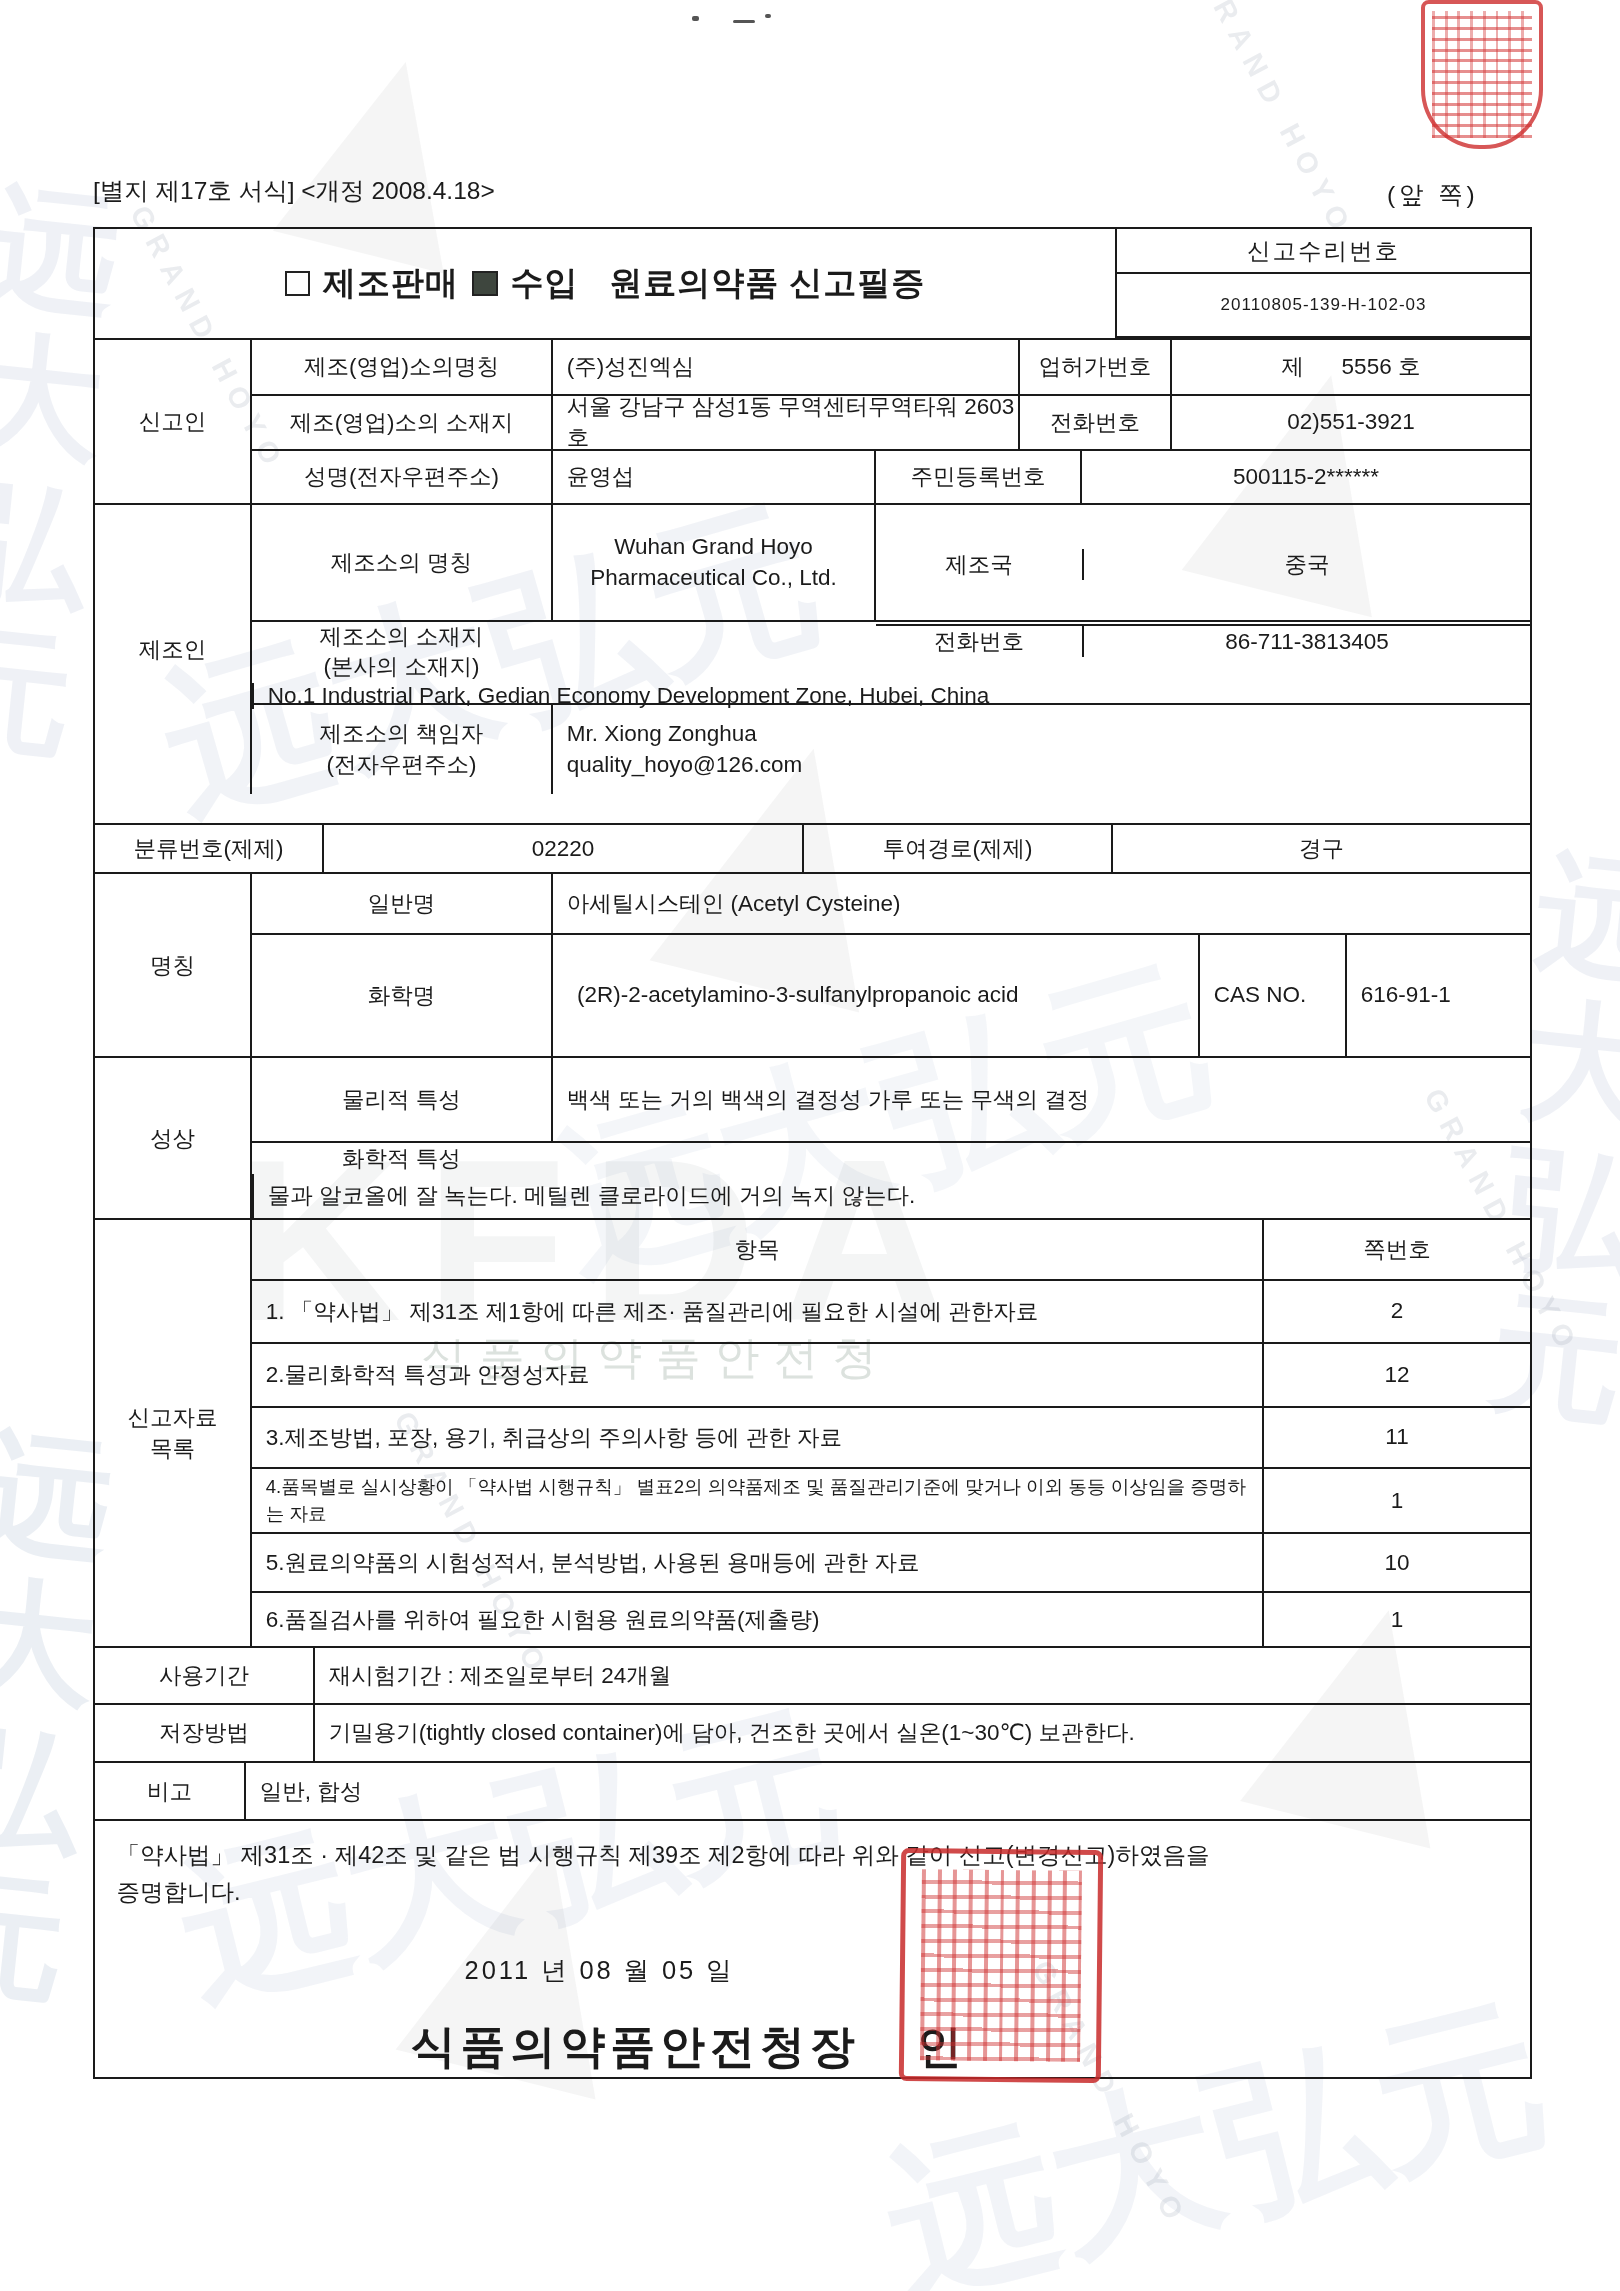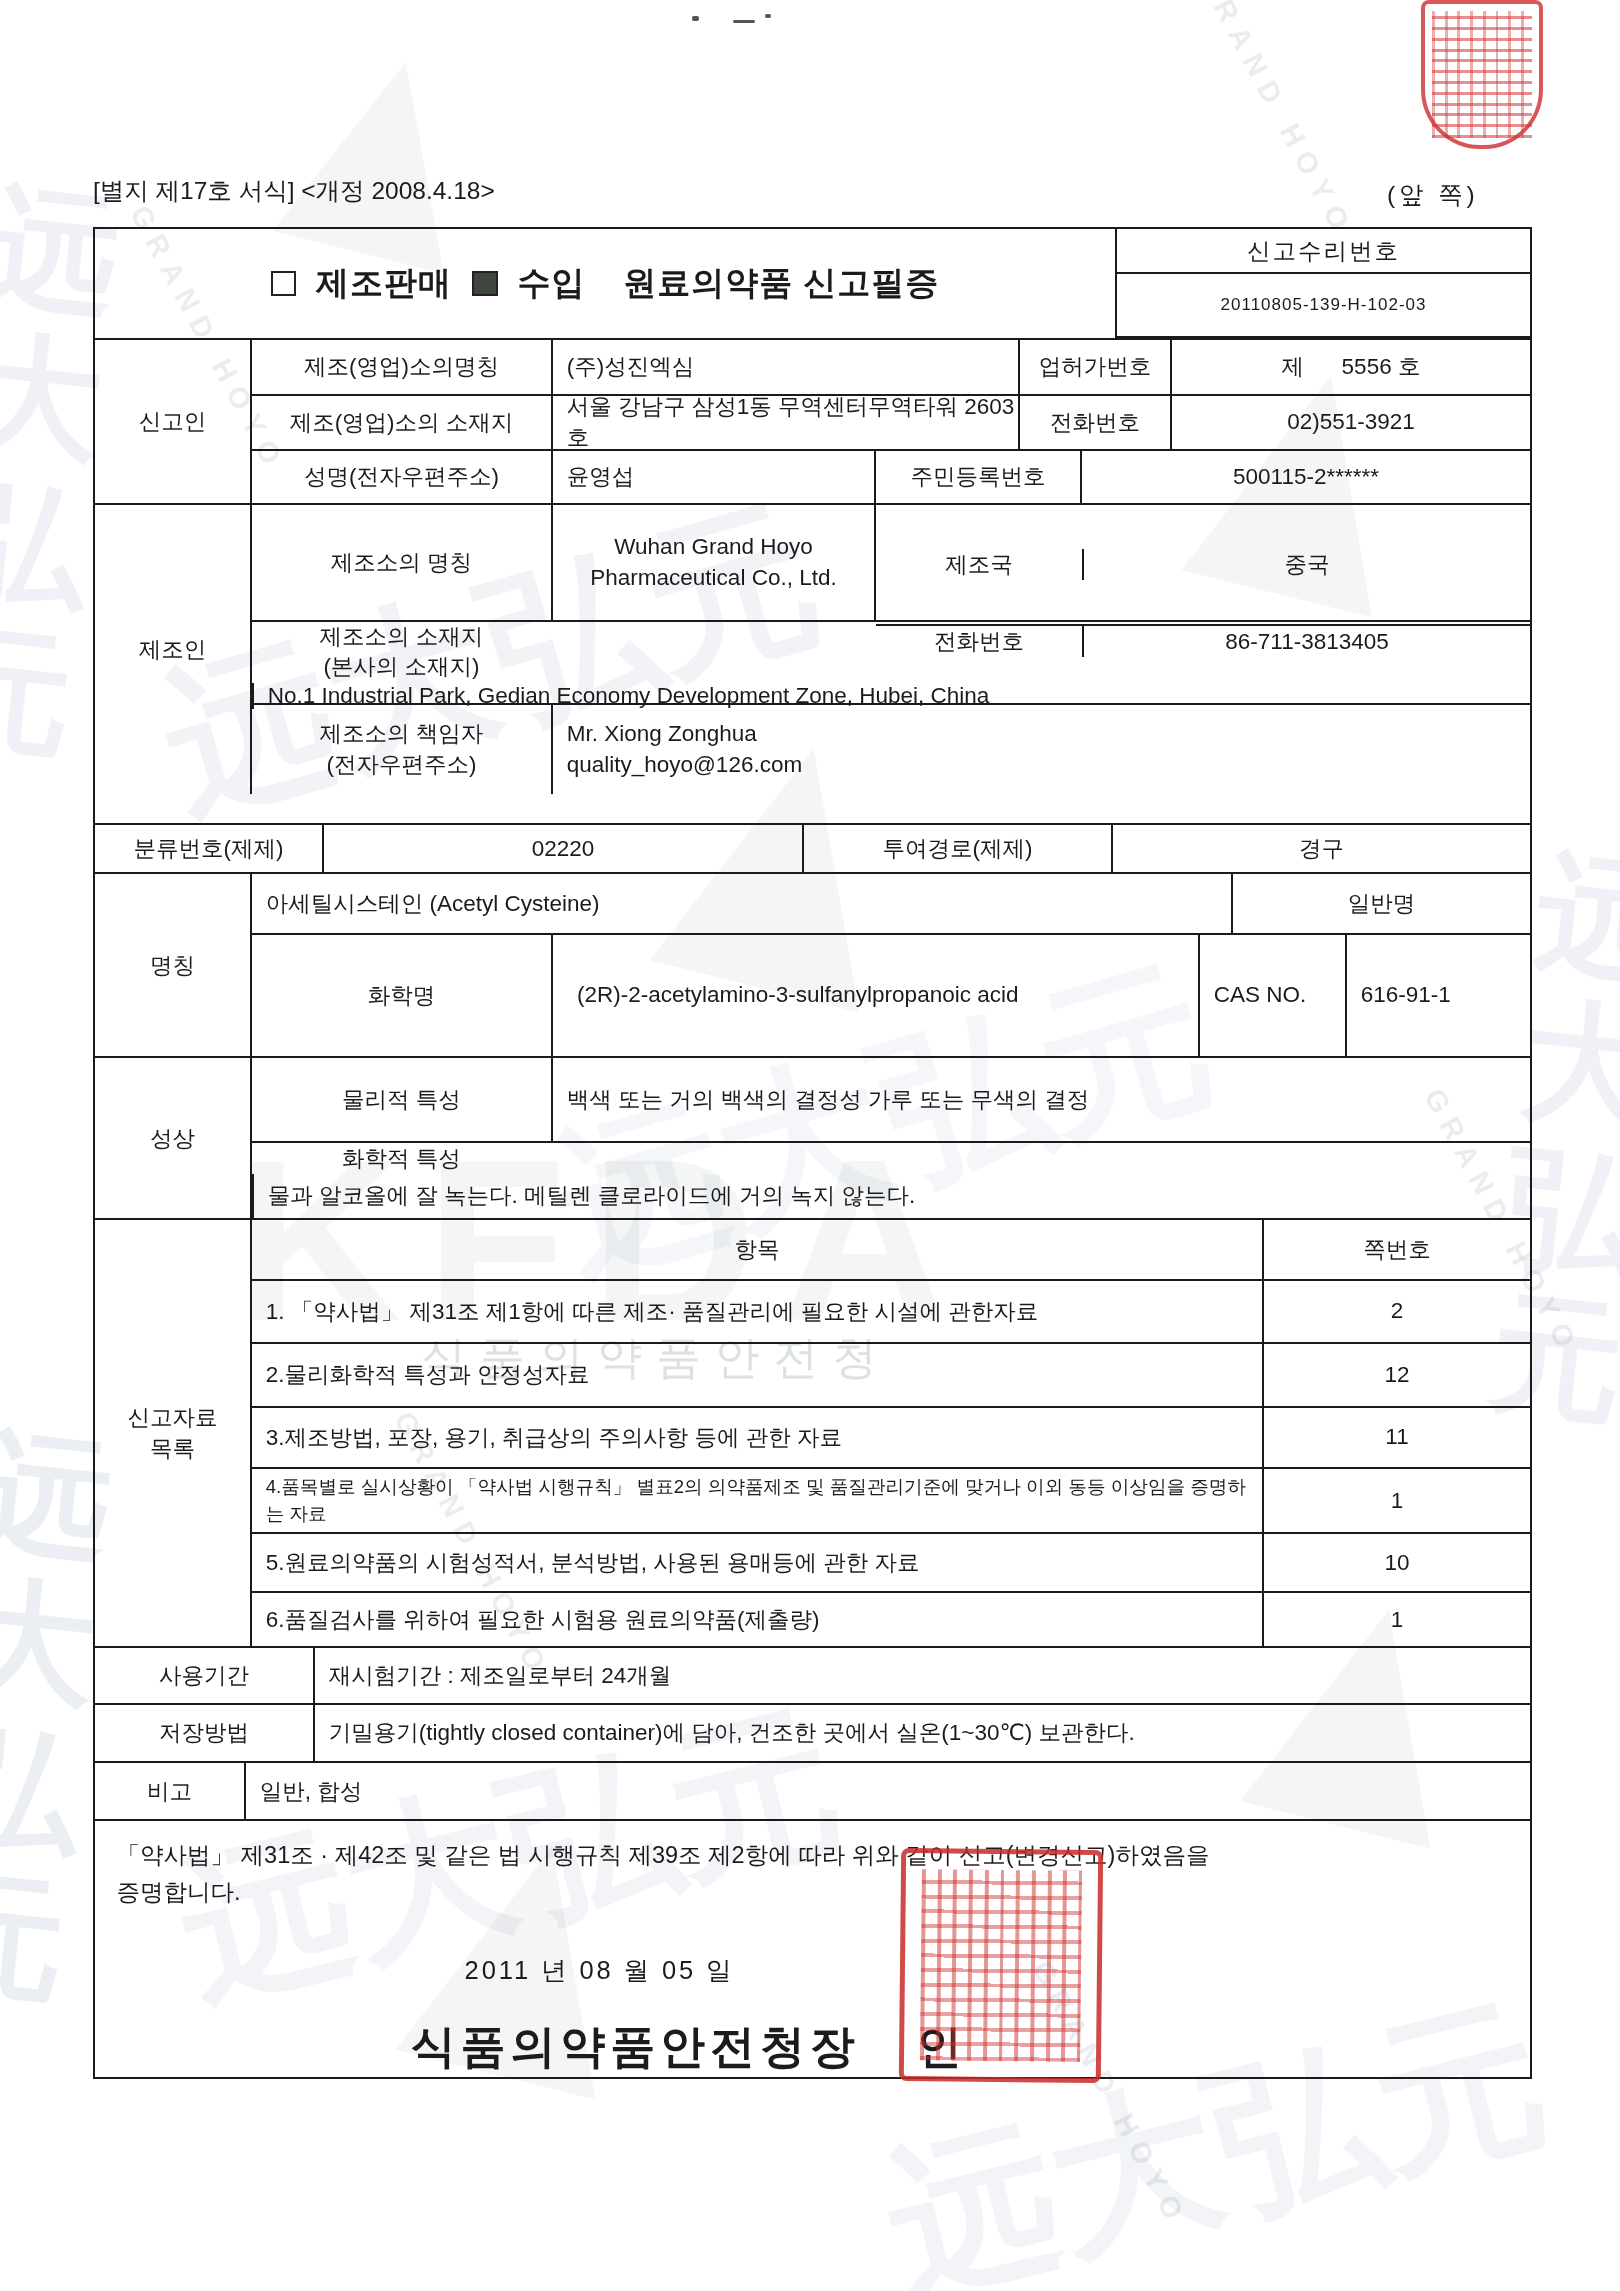--- a/index.html
+++ b/index.html
@@ -54,21 +54,21 @@
   .c { border-left:2px solid #1a1a1a; display:flex; align-items:center; }
   .c:first-child { border-left:none; }
   .lab { justify-content:center; text-align:center; }
   .val { padding-left:13.7px; }
   .ctr { justify-content:center; padding-left:0; }
   .pre { white-space:pre; }
   .col2 { flex-direction:column; justify-content:center; line-height:1.35; }
 
   
   .sec-header { height:116px; }
-  .title-cell { flex:1; display:flex; align-items:center; justify-content:center; gap:20px;
+  .title-cell { flex:1; display:flex; align-items:center; justify-content:center; gap:13px;
                 font-size:33px; font-weight:600; letter-spacing:1px; }
   .cbx { width:25.5px; height:25.5px; border:2.9px solid #222; display:inline-block; }
   .cbx.filled { background:#3e463e; }
   .hdr-right { width:415px; border-left:2px solid #1a1a1a; display:flex; flex-direction:column; }
   .receipt-label { height:45px; display:flex; align-items:center; justify-content:center;
                    border-bottom:2px solid #1a1a1a; font-size:23.5px; letter-spacing:2px; }
   .receipt-no { height:64px; display:flex; align-items:center; justify-content:center;
                 border-bottom:2px solid #1a1a1a; font-size:17px; letter-spacing:1px; }
 
   
@@ -220,22 +220,22 @@
       <div class="c lab w232">분류번호(제제)</div>
       <div class="c ctr w490">02220</div>
       <div class="c lab w315">투여경로(제제)</div>
       <div class="c ctr fx">경구</div>
     </div>
 
     <div class="sec sec-naming">
       <div class="sec-label">명칭</div>
       <div class="sec-body">
         <div class="row rowG">
+          <div class="c lab w305">일반명</div>
           <div class="c val fx">아세틸시스테인 (Acetyl Cysteine)</div>
-          <div class="c lab w305">일반명</div>
         </div>
         <div class="row rowH">
           <div class="c lab w305">화학명</div>
           <div class="c val w660">(2R)-2-acetylamino-3-sulfanylpropanoic acid</div>
           <div class="c val w150">CAS NO.</div>
           <div class="c val fx">616-91-1</div>
         </div>
       </div>
     </div>
 

